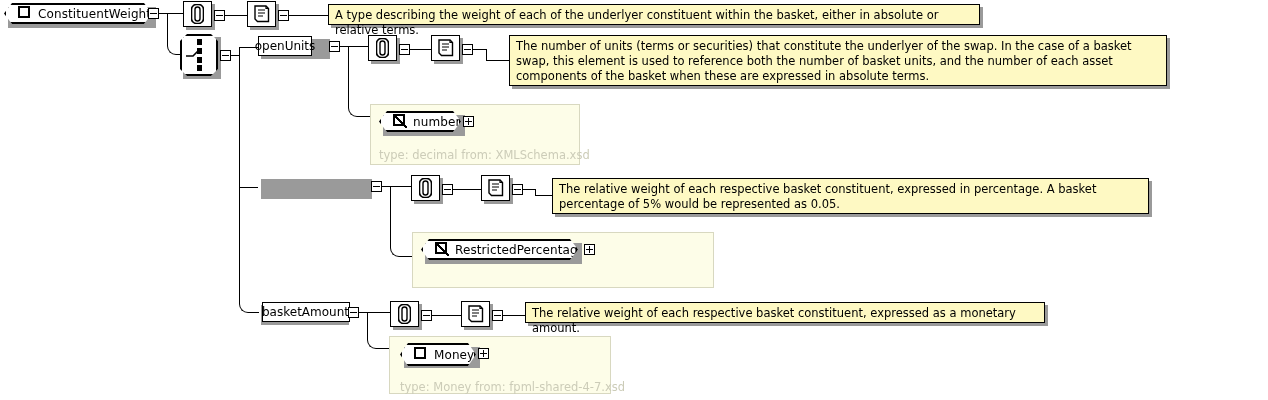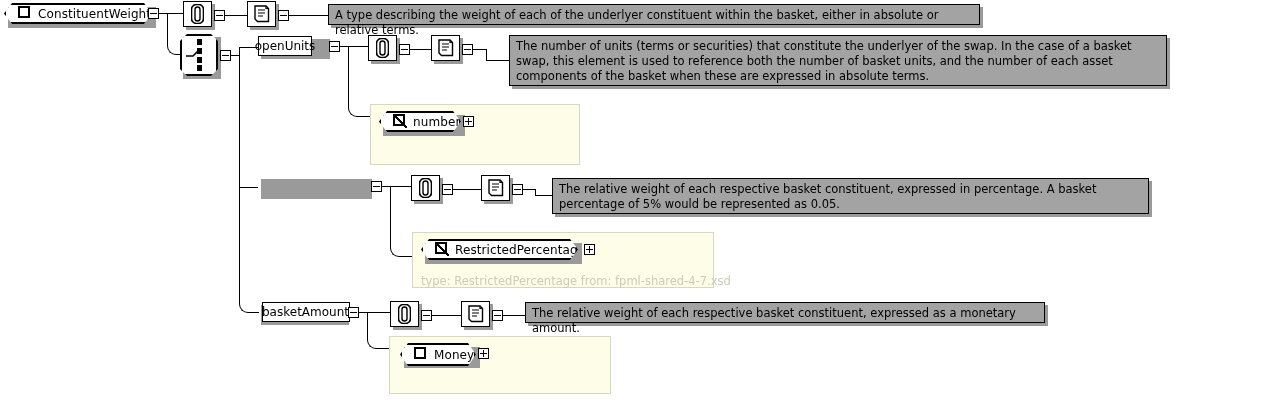--- a/index.html
+++ b/index.html
@@ -46,21 +46,21 @@
 
   
   .choice{
     position:absolute;background:#fff;border:2px solid #000;box-sizing:border-box;
     -webkit-clip-path:polygon(7px 0,calc(100% - 7px) 0,100% 7px,100% calc(100% - 7px),calc(100% - 7px) 100%,7px 100%,0 calc(100% - 7px),0 7px);
     clip-path:polygon(7px 0,calc(100% - 7px) 0,100% 7px,100% calc(100% - 7px),calc(100% - 7px) 100%,7px 100%,0 calc(100% - 7px),0 7px);
   }
 
   
   .docbox{
-    position:absolute;background:#a3a3a3;border:1px solid #000;box-sizing:border-box;
+    position:absolute;background:#fef9c3;border:1px solid #000;box-sizing:border-box;
     font-size:11.5px;line-height:15px;padding:3px 5px 3px 6px;color:#000;
   }
 
   
   .typebox{
     position:absolute;background:#fdfde8;border:1px solid #d8d8c0;box-sizing:border-box;
   }
   .typecap{
     position:absolute;color:#ccccb8;font-size:11.5px;white-space:nowrap;
   }
@@ -176,20 +176,21 @@
   <div class="shadow" style="left:512px;top:38px;width:658px;height:51px;"></div>
   <div class="docbox" style="left:509px;top:35px;width:658px;height:51px;">The number of units (terms or securities) that constitute the underlyer of the swap. In the case of a basket swap, this element is used to reference both the number of basket units, and the number of each asset components of the basket when these are expressed in absolute terms.</div>
 
   <div class="typebox" style="left:370px;top:104px;width:210px;height:61px;"></div>
   <div class="shadow" style="left:383px;top:115px;width:82px;height:21px;"></div>
   <div class="octa" style="left:379px;top:111px;width:82px;height:21px;">
     <span class="glyph"><span class="sqd"></span></span>
     <span class="txt">number</span>
   </div>
   <div class="tgl plus" style="left:463px;top:116px;"></div>
+  <div class="typecap" style="left:379px;top:148px;">type: decimal from: XMLSchema.xsd</div>
 
   <div class="shadow" style="left:261px;top:179px;width:111px;height:20px;"></div>
   <div class="tgl" style="left:371px;top:181px;"></div>
   <div class="hline" style="left:382px;top:186px;width:9px;"></div>
   <div class="vline" style="left:390px;top:186px;height:62px;"></div>
   <div class="hline" style="left:390px;top:186px;width:21px;"></div>
   <div class="curve" style="left:390px;top:240px;width:22px;height:16px;"></div>
 
   <div class="shadow" style="left:414px;top:178px;width:29px;height:26px;"></div>
   <div class="iconbox" style="left:411px;top:175px;width:29px;height:26px;">
@@ -217,21 +218,20 @@
   <div class="shadow" style="left:555px;top:181px;width:597px;height:36px;"></div>
   <div class="docbox" style="left:552px;top:178px;width:597px;height:36px;">The relative weight of each respective basket constituent, expressed in percentage. A basket percentage of 5% would be represented as 0.05.</div>
 
   <div class="typebox" style="left:412px;top:232px;width:302px;height:56px;"></div>
   <div class="shadow" style="left:425px;top:243px;width:157px;height:21px;"></div>
   <div class="octa" style="left:421px;top:239px;width:157px;height:21px;">
     <span class="glyph"><span class="sqd"></span></span>
     <span class="txt">RestrictedPercentage</span>
   </div>
   <div class="tgl plus" style="left:584px;top:244px;"></div>
-  <div class="typecap" style="left:421px;top:274px;">type: RestrictedPercentage from: fpml-shared-4-7.xsd</div>
 
   <div class="shadow" style="left:261px;top:305px;width:88px;height:20px;"></div>
   <div class="elem" style="left:262px;top:302px;width:88px;height:20px;justify-content:flex-end;">
     <span>basketAmount</span>
   </div>
   <div class="tgl" style="left:348px;top:307px;"></div>
   <div class="hline" style="left:359px;top:312px;width:9px;"></div>
   <div class="vline" style="left:367px;top:312px;height:28px;"></div>
   <div class="hline" style="left:367px;top:312px;width:23px;"></div>
   <div class="curve" style="left:367px;top:332px;width:23px;height:16px;"></div>
@@ -260,14 +260,15 @@
   <div class="shadow" style="left:528px;top:305px;width:520px;height:21px;"></div>
   <div class="docbox" style="left:525px;top:302px;width:520px;height:21px;">The relative weight of each respective basket constituent, expressed as a monetary amount.</div>
 
   <div class="typebox" style="left:389px;top:336px;width:222px;height:58px;"></div>
   <div class="shadow" style="left:404px;top:347px;width:76px;height:21px;"></div>
   <div class="octa" style="left:400px;top:343px;width:76px;height:23px;">
     <span class="glyph"><span class="sq"></span></span>
     <span class="txt">Money</span>
   </div>
   <div class="tgl plus" style="left:478px;top:348px;"></div>
+  <div class="typecap" style="left:400px;top:380px;">type: Money from: fpml-shared-4-7.xsd</div>
 
 </div>
 
 </body></html>

